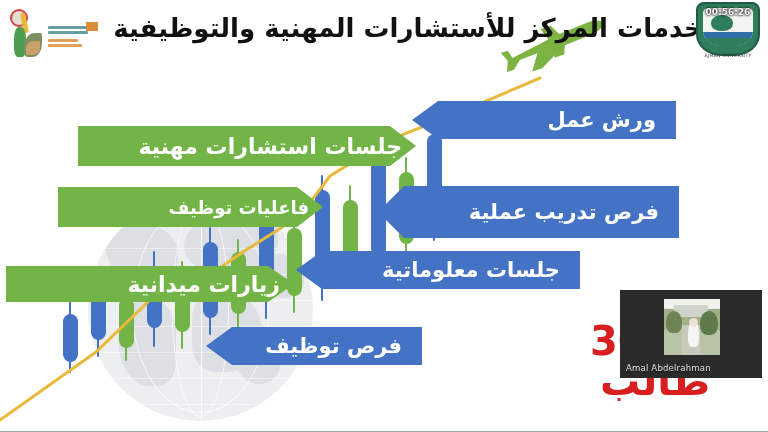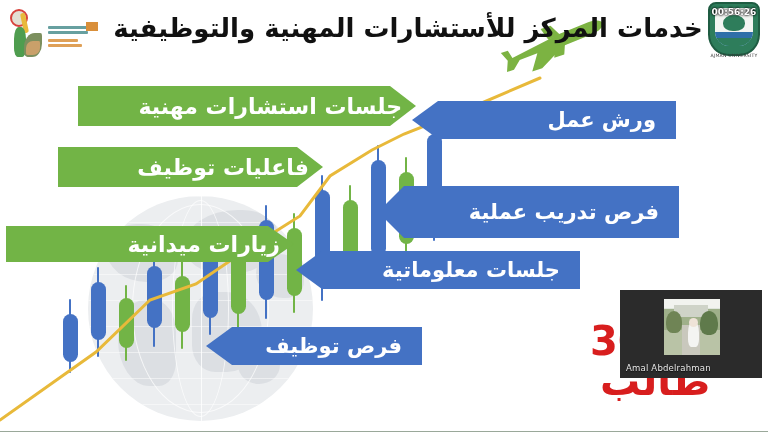--- a/index.html
+++ b/index.html
@@ -68,31 +68,32 @@
     letter-spacing: .3px;
   }
   .banner span { display: block; width: 100%; }
 
   .banner.green {
     background: #72b446;
     justify-content: center;
     padding-right: 14px;
     padding-left: 34px;
     clip-path: polygon(0 0, calc(100% - 26px) 0, 100% 50%, calc(100% - 26px) 100%, 0 100%);
+    margin-top: 40px;
   }
   .banner.blue {
     background: #4472c4;
     justify-content: flex-end;
     padding-left: 16px;
     padding-right: 20px;
     clip-path: polygon(26px 0, 100% 0, 100% 100%, 26px 100%, 0 50%);
   }
 
   #banner-consult { left: 78px;  top: 86px;  width: 290px; height: 40px; font-size: 22px; }
-  #banner-events  { left: 58px;  top: 147px; width: 230px; height: 40px; font-size: 22px; padding-left: 21px; }
+  #banner-events  { left: 58px;  top: 147px; width: 230px; height: 40px; font-size: 18px; padding-left: 21px; }
   #banner-visits  { left: 6px;   top: 226px; width: 240px; height: 36px; font-size: 22px; }
 
   #banner-workshops { left: 412px; top: 101px; width: 228px; height: 38px; font-size: 21px; }
   #banner-training  { left: 378px; top: 186px; width: 265px; height: 52px; font-size: 21px; }
   #banner-info      { left: 296px; top: 251px; width: 248px; height: 38px; font-size: 21px; }
   #banner-jobs      { left: 206px; top: 327px; width: 180px; height: 38px; font-size: 21px; }
 
   
   #title {
     position: absolute;
@@ -145,21 +146,21 @@
   #logo-left .wordmark i.s1 { width: 48px; }
   #logo-left .wordmark i.s2 { width: 40px; }
   #logo-left .wordmark i.s3 { width: 30px; margin-top: 3px; }
   #logo-left .wordmark i.s4 { width: 34px; }
   #logo-left .wordmark .bar {
     position: absolute; left: 78px; top: 14px; width: 12px; height: 9px; background: #d98f3a;
   }
 
   #logo-right {
     position: absolute; right: 8px; top: 2px;
-    width: 52px; height: 54px;
+    width: 64px; height: 54px;
   }
   #logo-right .shield {
     position: absolute; inset: 0;
     background: #2e7d5b;
     border: 2px solid #1f5c42;
     border-radius: 8px 8px 40% 40%;
     overflow: hidden;
   }
   #logo-right .inner {
     position: absolute; inset: 4px 5px 8px 5px;

